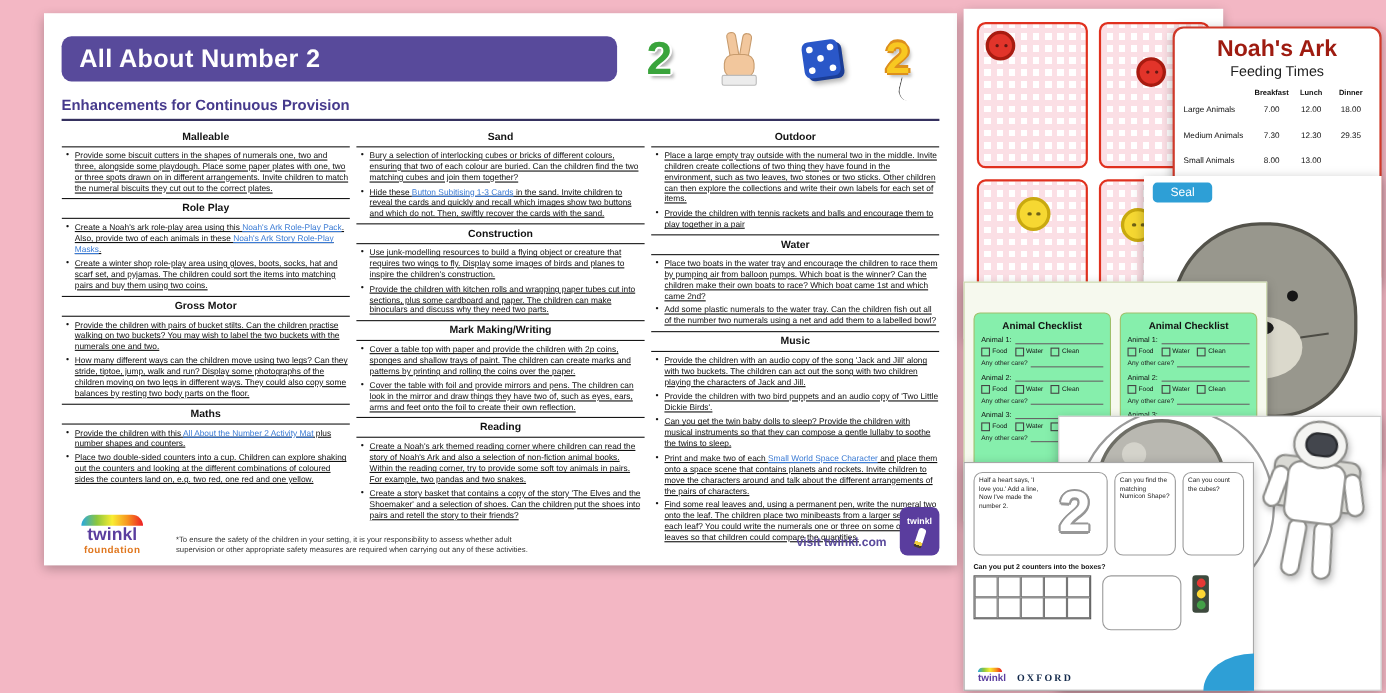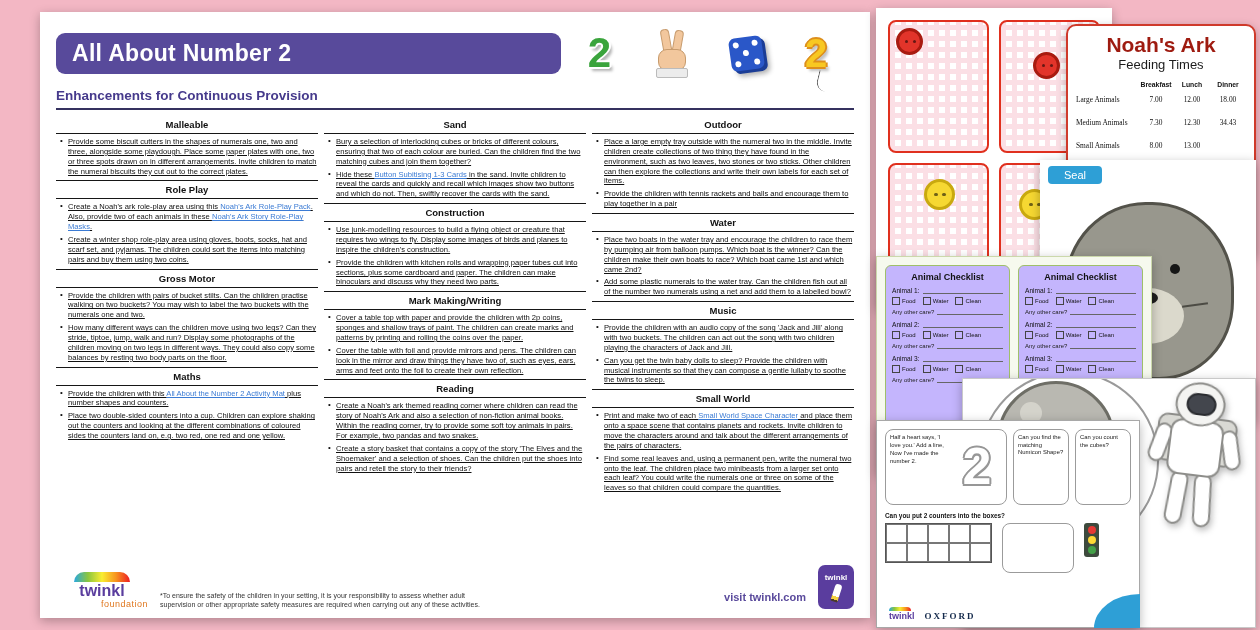--- a/index.html
+++ b/index.html
@@ -1,21 +1,21 @@
 <!DOCTYPE html>
 <html><head>
 <meta charset="utf-8">
 <style>
   html,body{margin:0;padding:0;background:#f3b7c4;}
   .canvas{position:relative;width:1260px;height:630px;background:#f3b7c4;overflow:hidden;
           font-family:"Liberation Sans",sans-serif;color:#111;}
   .sheet{box-shadow:0 3px 10px rgba(0,0,0,.28);}
 
   
-  .main-doc{position:absolute;left:40px;top:12px;width:830px;height:606px;background:#fff;
+  .main-doc{position:absolute;left:40px;top:12px;width:830px;height:502px;background:#fff;
             padding:14px 16px 10px;box-sizing:border-box;z-index:0;}
   .doc-header{display:flex;align-items:center;height:54px;}
   .title-banner{background:#584a9b;color:#fff;font-weight:bold;font-size:23px;
                 padding:7px 16px;border-radius:9px;width:505px;box-sizing:border-box;
                 letter-spacing:.3px;}
   .header-art{flex:1;display:flex;align-items:center;justify-content:space-around;padding:0 6px;}
   .green2{font-size:42px;font-weight:800;color:#3aa43c;line-height:1;
           text-shadow:-2px 0 #fff,2px 0 #fff,0 -2px #fff,0 2px #fff,-1px -1px #fff,1px -1px #fff,-1px 1px #fff,1px 1px #fff,3px 4px 3px rgba(0,0,0,.3);}
   .hand{position:relative;width:36px;height:48px;}
   .hand div{position:absolute;background:#f2c79d;border:1px solid #c79b6d;}
@@ -43,21 +43,21 @@
   .sec-list{margin:3px 0 4px;padding:0 0 0 12px;list-style:none;text-decoration:underline;}
   .bullet{font-size:7.6px;line-height:1.3;margin-bottom:3px;position:relative;}
   .bullet::before{content:"•";position:absolute;left:-8px;top:-1px;font-size:8px;}
   .doc-link{color:#3b7bd4;text-decoration:underline;cursor:pointer;}
 
   .doc-footer{position:absolute;left:16px;right:16px;bottom:9px;display:flex;align-items:flex-end;gap:12px;}
   .twinkl-logo{width:92px;text-align:center;}
   .tw-arc{width:56px;height:10px;margin:0 auto 1px;border-radius:28px 28px 0 0;
           background:linear-gradient(90deg,#29a8df,#8cc63e,#f9ed32,#f7941e,#ed1c24);}
   .tw-name{color:#5a3d9e;font-weight:800;font-size:16px;line-height:1;}
-  .tw-sub{font-size:9px;font-weight:400;color:#e07820;letter-spacing:.5px;text-align:right;}
+  .tw-sub{font-size:9px;font-weight:700;color:#e07820;letter-spacing:.5px;}
   .footnote{width:340px;font-size:7px;color:#333;line-height:1.3;}
   .visit{margin-left:auto;color:#5a4a9c;font-weight:bold;font-size:11px;padding-bottom:6px;}
   .tw-badge{width:36px;height:44px;background:#5a3d9e;border-radius:7px;color:#fff;
             display:flex;flex-direction:column;align-items:center;justify-content:center;gap:2px;}
   .tw-badge-name{font-size:8px;font-weight:bold;}
   .pencil{width:7px;height:18px;background:linear-gradient(#fff 70%,#f4d03f 70%,#f4d03f 88%,#4a3b2a 88%);
           border-radius:3px 3px 1px 1px;transform:rotate(18deg);}
 
   
   .buttons-sheet{position:absolute;left:876px;top:8px;width:236px;height:300px;background:#fff;
@@ -75,21 +75,21 @@
 
   
   .feeding-card{position:absolute;left:1066px;top:24px;width:190px;height:236px;background:#fff;
                 border:2.5px solid #cf3a2b;border-radius:10px;z-index:2;
                 padding:8px 8px;box-sizing:border-box;}
   .feeding-title{font-size:21px;font-weight:bold;color:#9e1b10;text-align:center;line-height:1.05;}
   .feeding-sub{font-size:13px;text-align:center;color:#1c1c1c;margin-top:1px;}
   .ft-table{margin-top:9px;font-size:7px;}
   .ft-header,.ft-row{display:grid;grid-template-columns:62px 1fr 1fr 1fr;align-items:center;}
   .ft-header span{font-weight:bold;font-size:6.8px;text-align:center;}
-  .ft-row{height:23px;font-family:Liberation Serif, serif;}
+  .ft-row{height:23px;}
   .ft-label{font-size:7.4px;}
   .ft-time{text-align:center;font-size:7.4px;}
 
   
   .seal-card{position:absolute;left:1040px;top:160px;width:216px;height:262px;background:#fff;z-index:3;}
   .seal-tab{position:absolute;left:8px;top:6px;background:#2e9fd6;color:#fff;font-weight:normal;
             font-size:11px;padding:3px 16px;border-radius:4px;}
   .seal-art{position:absolute;left:20px;top:32px;width:176px;height:186px;}
   .seal-body{position:absolute;left:4px;top:10px;width:164px;height:172px;background:#98978d;
              border:3px solid #53524a;border-radius:48% 48% 44% 44%;}
@@ -97,22 +97,22 @@
                border-radius:50%;}
   .seal-nose{position:absolute;left:80px;top:100px;width:18px;height:12px;background:#1e1e1e;border-radius:50%;}
   .seal-eye{position:absolute;width:10px;height:10px;background:#161616;border-radius:50%;top:72px;}
   .seal-eye.l{left:52px;} .seal-eye.r{left:110px;}
   .seal-whisker{position:absolute;width:26px;height:1.5px;background:#4c4b44;top:112px;}
   .seal-whisker.l{left:26px;transform:rotate(8deg);} .seal-whisker.r{left:122px;transform:rotate(-8deg);}
 
   
   .checklist-sheet{position:absolute;left:876px;top:256px;width:276px;height:218px;background:#f6f9ee;
                    border:1px solid #cbd8ab;z-index:4;padding:8px;box-sizing:border-box;display:flex;gap:8px;}
-  .cl-panel{flex:1;background:#c4b5fd;border:1.5px solid #9fbf6a;border-radius:6px;padding:6px;
-            overflow:hidden;position:relative;}
+  .cl-panel{flex:1;background:#86efac;border:1.5px solid #9fbf6a;border-radius:6px;padding:6px;
+            overflow:hidden;position:relative;margin-top:19px;}
   .cl-title{font-weight:bold;font-size:9px;text-align:center;margin-bottom:4px;}
   .cl-entry{margin-bottom:5px;}
   .cl-animal,.cl-other{display:flex;align-items:flex-end;font-size:6.6px;}
   .cl-other{font-size:6px;color:#222;}
   .rule{flex:1;border-bottom:1px solid #666;margin-left:3px;height:7px;}
   .cl-checks{display:flex;gap:7px;margin:3px 0 2px;font-size:6px;align-items:center;}
   .cl-check{display:inline-flex;align-items:center;gap:2px;}
   .cl-box{width:6px;height:6px;border:1px solid #444;display:inline-block;}
   .cl-ark{position:absolute;left:6px;bottom:3px;width:44px;height:20px;}
   .ark-cabin{position:absolute;left:12px;top:0;width:20px;height:10px;background:#e8b13a;border:1px solid #8a5a1e;}
@@ -253,23 +253,23 @@
             <li class="bullet"><span>Provide the children with tennis rackets and balls and encourage them to play together in a pair</span></li>
           </ul>
           <div class="sec-head">Water</div>
           <ul class="sec-list">
             <li class="bullet"><span>Place two boats in the water tray and encourage the children to race them by pumping air from balloon pumps. Which boat is the winner? Can the children make their own boats to race? Which boat came 1st and which came 2nd?</span></li>
             <li class="bullet"><span>Add some plastic numerals to the water tray. Can the children fish out all of the number two numerals using a net and add them to a labelled bowl?</span></li>
           </ul>
           <div class="sec-head">Music</div>
           <ul class="sec-list">
             <li class="bullet"><span>Provide the children with an audio copy of the song 'Jack and Jill' along with two buckets. The children can act out the song with two children playing the characters of Jack and Jill.</span></li>
+            <li class="bullet"><span>Provide the children with two bird puppets and an audio copy of 'Two Little Dickie Birds'.</span></li>
             <li class="bullet"><span>Can you get the twin baby dolls to sleep? Provide the children with musical instruments so that they can compose a gentle lullaby to soothe the twins to sleep.</span></li>
           </ul>
-          <div class="sec-head">Small World</div>
           <ul class="sec-list">
             <li class="bullet"><span>Print and make two of each </span><span class="doc-link">Small World Space Character</span><span> and place them onto a space scene that contains planets and rockets. Invite children to move the characters around and talk about the different arrangements of the pairs of characters.</span></li>
             <li class="bullet"><span>Find some real leaves and, using a permanent pen, write the numeral two onto the leaf. The children place two minibeasts from a larger set onto each leaf? You could write the numerals one or three on some of the leaves so that children could compare the quantities.</span></li>
           </ul>
         </div>
       </div>
 
     <div class="doc-footer">
       <div class="twinkl-logo">
         <div class="tw-arc"></div>
@@ -314,21 +314,21 @@
           <div class="ft-row">
             <span class="ft-label">Large Animals</span>
             <span class="ft-time">7.00</span>
             <span class="ft-time">12.00</span>
             <span class="ft-time">18.00</span>
           </div>
           <div class="ft-row">
             <span class="ft-label">Medium Animals</span>
             <span class="ft-time">7.30</span>
             <span class="ft-time">12.30</span>
-            <span class="ft-time">34.43</span>
+            <span class="ft-time">29.35</span>
           </div>
           <div class="ft-row">
             <span class="ft-label">Small Animals</span>
             <span class="ft-time">8.00</span>
             <span class="ft-time">13.00</span>
             <span class="ft-time"></span>
           </div>
         </div>
     </div>
   </div>

